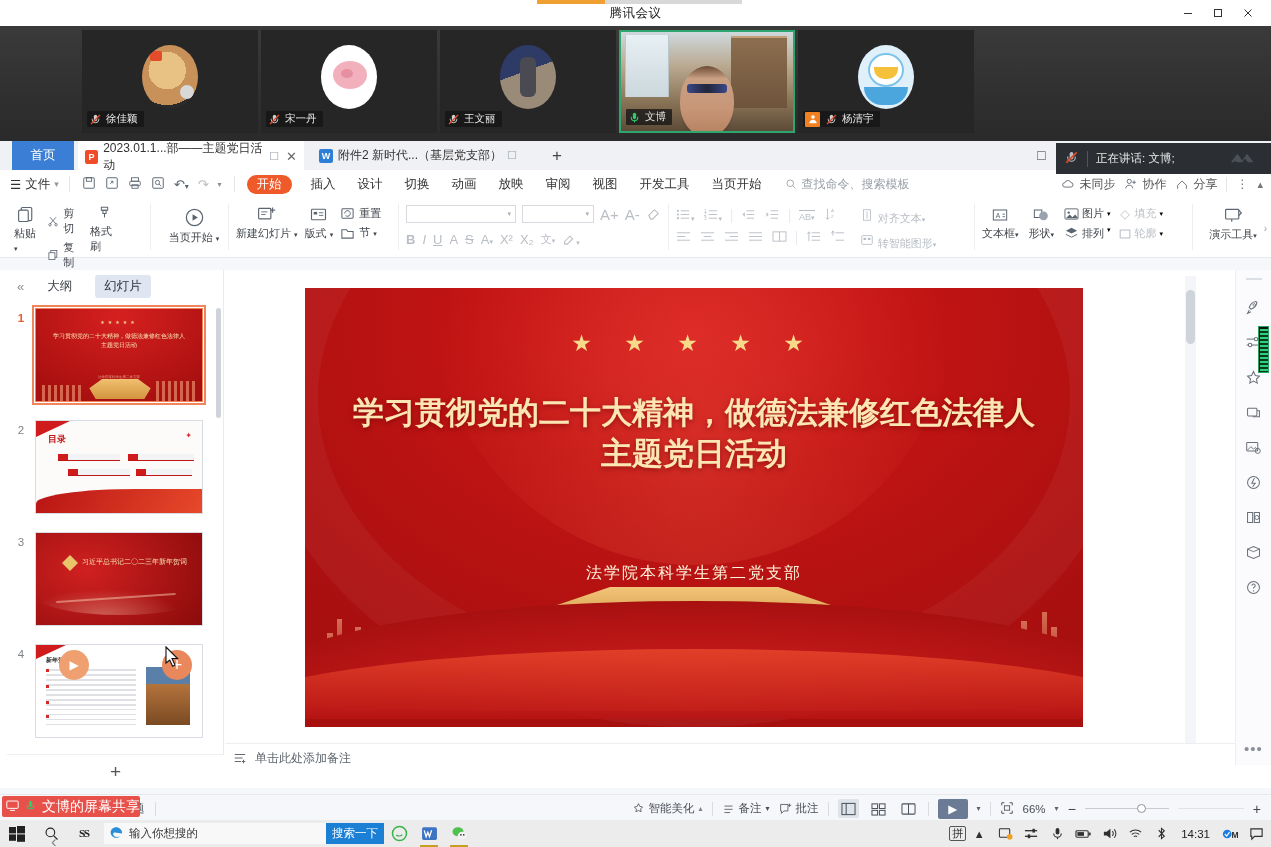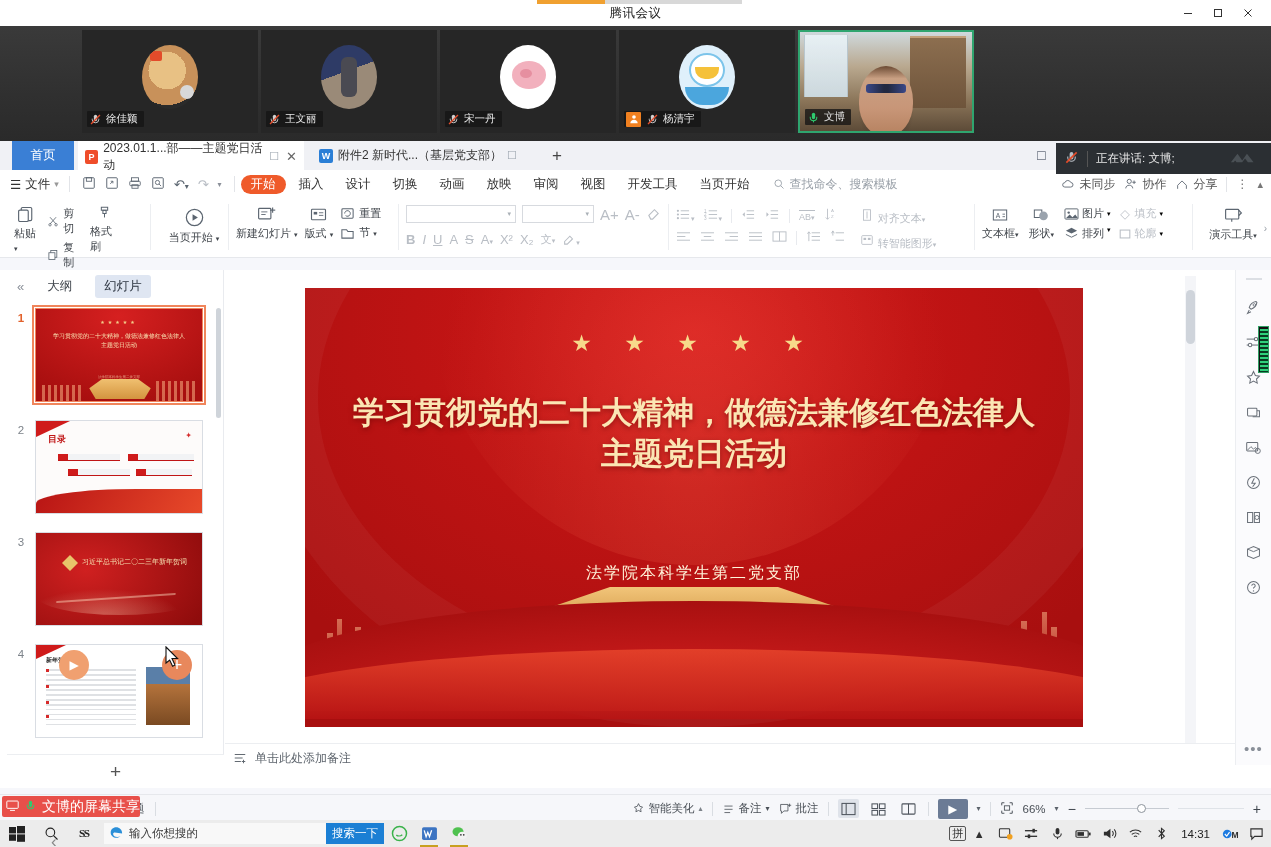--- a/index.html
+++ b/index.html
@@ -121,21 +121,21 @@
   .speak-pill .sep { width: 1px; height: 16px; background: #555; }
   .speak-pill .txt { color: #e6e6e6; font-size: 11.5px; }
   .speak-pill .logo { margin-left: auto; display:flex; gap:1px; }
 
   
   .menubar { position: relative; height: 28px; background: #fff; display: flex; align-items: center; }
   .mb-file { display:flex; align-items:center; gap:4px; padding: 0 6px 0 10px; font-size: 12.5px; color:#333; }
   .mb-qat { display:flex; align-items:center; gap:9px; padding: 0 8px; color:#5b6570; }
   .mb-vsep { width:1px; height:16px; background:#e2e4e8; margin: 0 4px; }
   .mb-tab { padding: 0 11px; font-size: 12.5px; color: #333; height:28px; display:flex; align-items:center;}
-  .mb-tab.active { background:#ef5a2a; color:#fff; border-radius: 11px; height: 19px; padding: 0 10px; margin: 0 2px;}
+  .mb-tab.active { background:#ef5a2a; color:#fff; border-radius: 11px; height: 19px; padding: 0 10px; margin: 0 8px;}
   .mb-search { display:flex; align-items:center; gap:5px; color:#9aa1a9; font-size:12px; margin-left:12px; }
   .mb-right { margin-left: auto; display:flex; align-items:center; gap:9px; padding-right: 8px; color:#555; font-size:12px;}
   .mb-right .it { display:flex; align-items:center; gap:4px; }
 
   
   .ribbon { position: relative; height: 60px; background: #fff; border-bottom: 1px solid #e6e8ec; }
   .rgroup { position: absolute; top: 2px; height: 56px; }
   .rsep { position: absolute; top: 6px; width: 1px; height: 46px; background: #eceef1; }
   .ricon-lbl { font-size: 11px; color: #41464c; }
   .ricon-lbl.dim { color:#b9bec5; }
@@ -351,92 +351,92 @@
                 <path d="M8 2a2 2 0 0 1 2 2v4a2 2 0 0 1-4 0V4a2 2 0 0 1 2-2z" fill="#d0d0d0"></path>
                 <path d="M4 7v1a4 4 0 0 0 8 0V7" stroke="#d0d0d0" fill="none" stroke-width="1.2"></path>
                 <line x1="2.5" y1="13.5" x2="13.5" y2="2.5" stroke="#e34b2a" stroke-width="1.6"></line>
               </svg>
           </span>
           <span class="nm">徐佳颖</span>
         </div>
       </div>
 
       <div class="tile">
-        <div class="av" style="background:linear-gradient(160deg,#2e3b66 0 42%, #9a8a78 42% 100%);">
-          <div style="position:absolute;left:20px;top:12px;width:16px;height:40px;background:#4a4a52;border-radius:6px;"></div>
+        <div class="av" style="background:#fff;">
+          <div style="position:absolute;left:12px;top:16px;width:34px;height:28px;background:#f2b0bd;border-radius:50%;"></div>
+          <div style="position:absolute;left:20px;top:24px;width:12px;height:9px;background:#e68fa0;border-radius:50%;"></div>
         </div>
         <div class="namebar">
           <span class="mic-off">
             <svg width="13" height="13" viewBox="0 0 16 16">
                 <path d="M8 2a2 2 0 0 1 2 2v4a2 2 0 0 1-4 0V4a2 2 0 0 1 2-2z" fill="#d0d0d0"></path>
                 <path d="M4 7v1a4 4 0 0 0 8 0V7" stroke="#d0d0d0" fill="none" stroke-width="1.2"></path>
                 <line x1="2.5" y1="13.5" x2="13.5" y2="2.5" stroke="#e34b2a" stroke-width="1.6"></line>
               </svg>
           </span>
-          <span class="nm">王文丽</span>
+          <span class="nm">宋一丹</span>
         </div>
       </div>
 
       <div class="tile">
-        <div class="av" style="background:#fff;">
-          <div style="position:absolute;left:12px;top:16px;width:34px;height:28px;background:#f2b0bd;border-radius:50%;"></div>
-          <div style="position:absolute;left:20px;top:24px;width:12px;height:9px;background:#e68fa0;border-radius:50%;"></div>
+        <div class="av" style="background:linear-gradient(160deg,#2e3b66 0 42%, #9a8a78 42% 100%);">
+          <div style="position:absolute;left:20px;top:12px;width:16px;height:40px;background:#4a4a52;border-radius:6px;"></div>
         </div>
         <div class="namebar">
           <span class="mic-off">
             <svg width="13" height="13" viewBox="0 0 16 16">
                 <path d="M8 2a2 2 0 0 1 2 2v4a2 2 0 0 1-4 0V4a2 2 0 0 1 2-2z" fill="#d0d0d0"></path>
                 <path d="M4 7v1a4 4 0 0 0 8 0V7" stroke="#d0d0d0" fill="none" stroke-width="1.2"></path>
                 <line x1="2.5" y1="13.5" x2="13.5" y2="2.5" stroke="#e34b2a" stroke-width="1.6"></line>
               </svg>
           </span>
-          <span class="nm">宋一丹</span>
-        </div>
-      </div>
-
-      <div class="tile">
-        <div class="av" style="background:#dff0fb;">
-          <div style="position:absolute;left:10px;top:8px;width:36px;height:34px;background:#fff;border-radius:50%;border:2px solid #7cc4ea;"></div>
-          <div style="position:absolute;left:16px;top:22px;width:24px;height:12px;background:#f5c13a;border-radius:0 0 10px 10px;"></div>
-          <div style="position:absolute;left:6px;top:42px;width:44px;height:18px;background:#4ba6dd;border-radius:0 0 18px 18px;"></div>
-        </div>
-        <div class="namebar">
-          <span class="host-badge">
-            <svg width="10" height="10" viewBox="0 0 12 12">
-                <circle cx="6" cy="3.6" r="2.2" fill="#fff"></circle>
-                <path d="M1.6 11c0-2.5 2-4 4.4-4s4.4 1.5 4.4 4z" fill="#fff"></path>
-              </svg>
-          </span>
-          <span class="mic-off">
-            <svg width="13" height="13" viewBox="0 0 16 16">
-                <path d="M8 2a2 2 0 0 1 2 2v4a2 2 0 0 1-4 0V4a2 2 0 0 1 2-2z" fill="#d0d0d0"></path>
-                <path d="M4 7v1a4 4 0 0 0 8 0V7" stroke="#d0d0d0" fill="none" stroke-width="1.2"></path>
-                <line x1="2.5" y1="13.5" x2="13.5" y2="2.5" stroke="#e34b2a" stroke-width="1.6"></line>
-              </svg>
-          </span>
-          <span class="nm">杨清宇</span>
+          <span class="nm">王文丽</span>
         </div>
       </div>
 
       <div class="tile active">
         <div class="tile-selfvideo">
           <div class="tsv-window"></div>
           <div class="tsv-shelf"></div>
           <div class="tsv-head"></div>
           <div class="tsv-glass"></div>
         </div>
         <div class="namebar">
           <span class="mic-on">
             <svg width="13" height="13" viewBox="0 0 16 16">
                 <path d="M8 2a2 2 0 0 1 2 2v4a2 2 0 0 1-4 0V4a2 2 0 0 1 2-2z" fill="#2fcb6f"></path>
                 <path d="M4 7v1a4 4 0 0 0 8 0V7" stroke="#2fcb6f" fill="none" stroke-width="1.3"></path>
                 <line x1="8" y1="12" x2="8" y2="14" stroke="#2fcb6f" stroke-width="1.3"></line>
               </svg>
           </span>
           <span class="nm">文博</span>
+        </div>
+      </div>
+
+      <div class="tile">
+        <div class="av" style="background:#dff0fb;">
+          <div style="position:absolute;left:10px;top:8px;width:36px;height:34px;background:#fff;border-radius:50%;border:2px solid #7cc4ea;"></div>
+          <div style="position:absolute;left:16px;top:22px;width:24px;height:12px;background:#f5c13a;border-radius:0 0 10px 10px;"></div>
+          <div style="position:absolute;left:6px;top:42px;width:44px;height:18px;background:#4ba6dd;border-radius:0 0 18px 18px;"></div>
+        </div>
+        <div class="namebar">
+          <span class="host-badge">
+            <svg width="10" height="10" viewBox="0 0 12 12">
+                <circle cx="6" cy="3.6" r="2.2" fill="#fff"></circle>
+                <path d="M1.6 11c0-2.5 2-4 4.4-4s4.4 1.5 4.4 4z" fill="#fff"></path>
+              </svg>
+          </span>
+          <span class="mic-off">
+            <svg width="13" height="13" viewBox="0 0 16 16">
+                <path d="M8 2a2 2 0 0 1 2 2v4a2 2 0 0 1-4 0V4a2 2 0 0 1 2-2z" fill="#d0d0d0"></path>
+                <path d="M4 7v1a4 4 0 0 0 8 0V7" stroke="#d0d0d0" fill="none" stroke-width="1.2"></path>
+                <line x1="2.5" y1="13.5" x2="13.5" y2="2.5" stroke="#e34b2a" stroke-width="1.6"></line>
+              </svg>
+          </span>
+          <span class="nm">杨清宇</span>
         </div>
       </div>
 
 
     </div>
   </div>
 
   <div class="wps">
 
     <div class="tabstrip">

